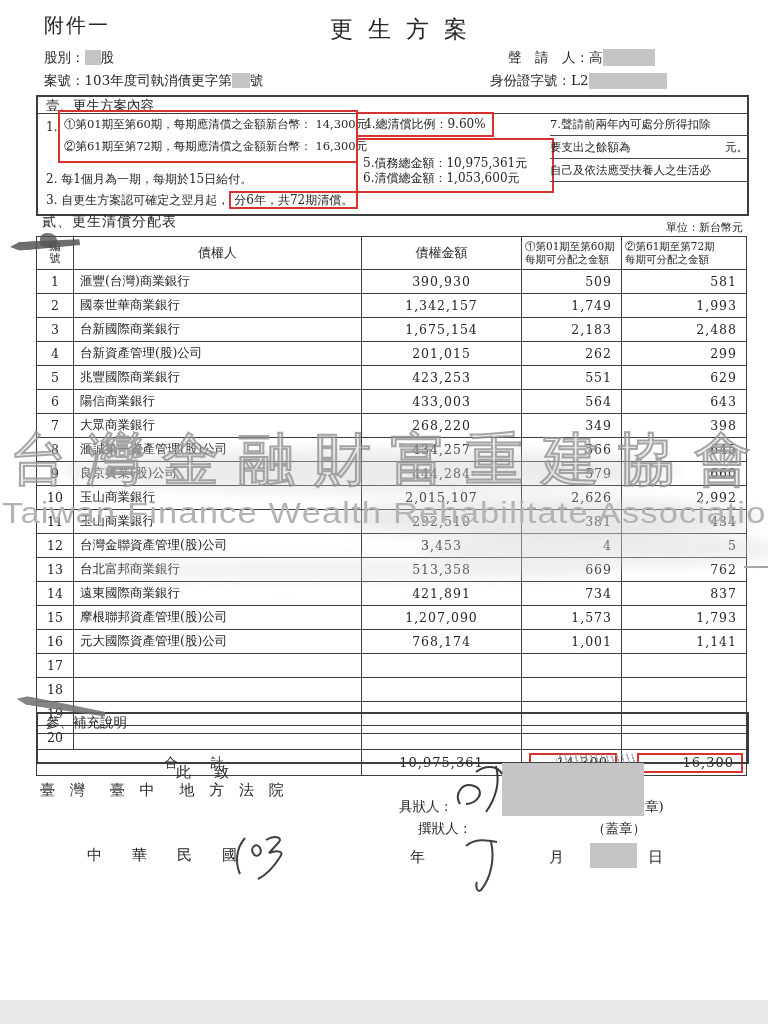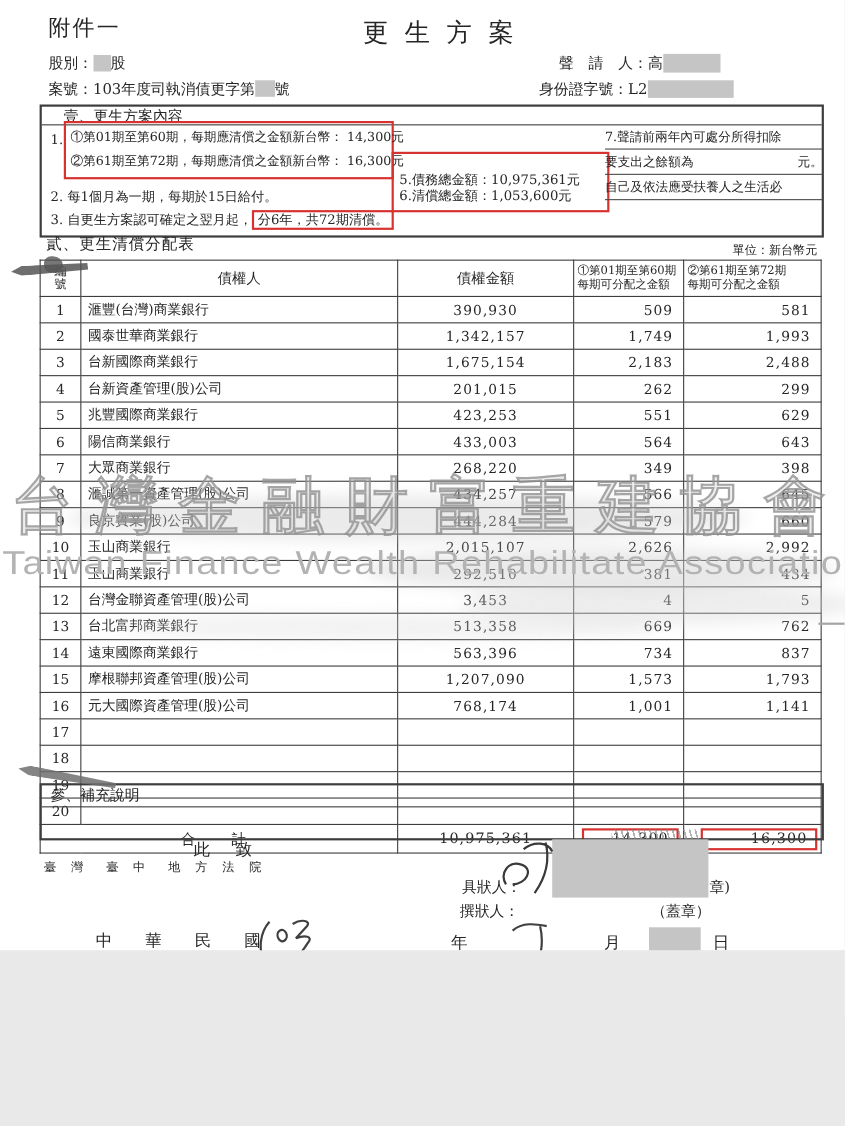--- a/index.html
+++ b/index.html
@@ -1,32 +1,32 @@
 <!DOCTYPE html>
 <html><head>
 <meta charset="utf-8">
 <style>
   html,body{margin:0;padding:0;background:#e9e9e9;}
-  .page{position:relative;width:768px;height:864px;background:#ffffff;overflow:hidden;
+  .page{position:relative;width:768px;height:1000px;background:#ffffff;overflow:hidden;
         font-family:"DejaVu Serif","Liberation Serif",serif;color:#262626;}
   .abs{position:absolute;}
   
   .attach{left:44px;top:12px;font-size:20px;letter-spacing:2px;}
   .doc-title{left:330px;top:14px;font-size:23px;letter-spacing:15px;white-space:nowrap;}
   .meta{font-size:13.5px;white-space:nowrap;}
   .redact{display:inline-block;background:#c5c5c5;vertical-align:-3px;}
   .r-share{width:16px;height:15px;}
   .r-case{width:18px;height:15px;}
   .r-applicant{width:52px;height:17px;vertical-align:-4px;}
   .r-id{width:78px;height:16px;vertical-align:-4px;}
   
   .sec1{left:36px;top:95px;width:709px;height:117px;border:2px solid #3d3d3d;}
   .sec-title{font-size:13.5px;letter-spacing:1px;}
   .sec1-title{position:absolute;left:0;top:0;width:100%;height:17px;border-bottom:1.5px solid #3d3d3d;
-              padding-left:20px;box-sizing:border-box;font-size:13.5px;}
+              padding-left:8px;box-sizing:border-box;font-size:13.5px;}
   .s1item{position:absolute;font-size:12px;white-space:nowrap;}
   .redbox{border:2px solid #d63330;}
   .box1{position:absolute;left:20px;top:13px;width:300px;height:53px;box-sizing:border-box;}
   .box1 div{padding:3px 4px 0 4px;font-size:11.5px;line-height:19px;white-space:nowrap;}
   .box4{position:absolute;left:318px;top:15px;padding:2px 6px;font-size:12px;white-space:nowrap;}
   .box56{position:absolute;left:318px;top:41px;width:198px;height:55px;box-sizing:border-box;}
   .box56 div{position:absolute;left:5px;font-size:12px;white-space:nowrap;}
   .i5{top:15px;} .i6{top:30px;}
   .inlinebox{border:2px solid #d63330;padding:0 3px;}
   .item7{position:absolute;left:512px;top:16px;width:198px;font-size:11.5px;}
@@ -53,21 +53,21 @@
   .tbox{display:inline-block;border:2px solid #d63330;box-sizing:border-box;text-align:right;
         padding:0 7px 1px 0;letter-spacing:1px;margin-right:2px;}
   .tbox1{width:88px;} .tbox2{width:106px;margin-right:1px;}
   
   .sec3{left:36px;top:712px;width:709px;height:48px;border:2px solid #3d3d3d;}
   .sec3-title{position:absolute;left:0;top:0;width:100%;height:20px;border-bottom:1.5px solid #3d3d3d;
               padding-left:8px;box-sizing:border-box;font-size:13.5px;}
   .sec3-note{position:absolute;left:8px;top:24px;font-size:12.5px;white-space:nowrap;}
   
   .cc{left:176px;top:763px;font-size:15px;letter-spacing:4px;}
-  .court{left:40px;top:781px;font-size:11px;letter-spacing:5px;white-space:nowrap;}
+  .court{left:40px;top:781px;font-size:15px;letter-spacing:5px;white-space:nowrap;}
   .flabel{font-size:13.5px;white-space:nowrap;}
   .era{left:57px;top:846px;font-size:15px;letter-spacing:30px;white-space:nowrap;margin-left:30px;}
   .dchar{font-size:15px;}
   .r-filer{left:502px;top:763px;width:142px;height:53px;background:#c5c5c5;}
   .r-day{left:590px;top:843px;width:47px;height:25px;background:#c5c5c5;}
   
   .wm-cjk{left:10px;top:422px;width:760px;font-size:57px;letter-spacing:19px;white-space:nowrap;
           color:rgba(195,195,195,0.28);-webkit-text-stroke:2px rgba(145,145,145,0.8);
           font-family:"DejaVu Sans","Liberation Sans",sans-serif;z-index:5;pointer-events:none;}
   .wm-en{left:2px;top:496px;font-size:30px;letter-spacing:1px;white-space:nowrap;color:#b3b3b3;
@@ -114,20 +114,21 @@
     <div class="sec1-title">壹、更生方案內容</div>
     <div class="s1item" style="left:8px;top:23px;">1.</div>
     <div class="box1 redbox">
       <div>①第01期至第60期，每期應清償之金額新台幣： 14,300元</div>
       <div>②第61期至第72期，每期應清償之金額新台幣： 16,300元</div>
     </div>
     <div class="s1item" style="left:8px;top:74px;">2. 每1個月為一期，每期於15日給付。</div>
     <div class="s1item" style="left:8px;top:95px;">
       <span>3. 自更生方案認可確定之翌月起，</span><span class="inlinebox">分6年，共72期清償。</span>
     </div>
+    <div class="box4 redbox">4.總清償比例：9.60%</div>
     <div class="box56 redbox">
       <div class="i5">5.債務總金額：10,975,361元</div>
       <div class="i6">6.清償總金額：1,053,600元</div>
     </div>
     <div class="item7">
       <div class="ln">7.聲請前兩年內可處分所得扣除</div>
       <div class="ln ln3">
         <span>要支出之餘額為</span>
         <span>元。</span>
       </div>
@@ -243,21 +244,21 @@
         <tr class="drow">
           <td class="c-no">13</td>
           <td class="c-name">台北富邦商業銀行</td>
           <td class="c-amt">513,358</td>
           <td class="c-p">669</td>
           <td class="c-p">762</td>
         </tr>
         <tr class="drow">
           <td class="c-no">14</td>
           <td class="c-name">遠東國際商業銀行</td>
-          <td class="c-amt">563,396</td>
+          <td class="c-amt">421,891</td>
           <td class="c-p">734</td>
           <td class="c-p">837</td>
         </tr>
         <tr class="drow">
           <td class="c-no">15</td>
           <td class="c-name">摩根聯邦資產管理(股)公司</td>
           <td class="c-amt">1,207,090</td>
           <td class="c-p">1,573</td>
           <td class="c-p">1,793</td>
         </tr>
@@ -307,21 +308,21 @@
   </tbody>
     </table>
 
   <div class="abs sec3">
     <div class="sec3-title">參、補充說明</div>
   </div>
 
   <div class="abs cc">此　致</div>
   <div class="abs court">臺 灣　臺 中　地 方 法 院</div>
 
-  <div class="abs flabel" style="left:420px;top:798px;">具狀人：</div>
+  <div class="abs flabel" style="left:399px;top:798px;">具狀人：</div>
   <div class="abs flabel" style="left:645px;top:798px;">章)</div>
   <div class="abs flabel" style="left:418px;top:820px;">撰狀人：</div>
   <div class="abs flabel" style="left:592px;top:820px;">（蓋章）</div>
 
   <div class="abs" style="left:452px;top:760px;z-index:3;">
     <svg width="70" height="55" viewBox="0 0 70 55">
       <path d="M8,44 C2,34 10,22 22,26 C34,30 26,44 14,44" fill="none" stroke="#3a3a3a" stroke-width="2"></path>
       <path d="M24,12 C34,4 46,6 50,14 M44,6 C48,22 44,38 34,52" fill="none" stroke="#3a3a3a" stroke-width="2"></path>
     </svg>
   </div>

